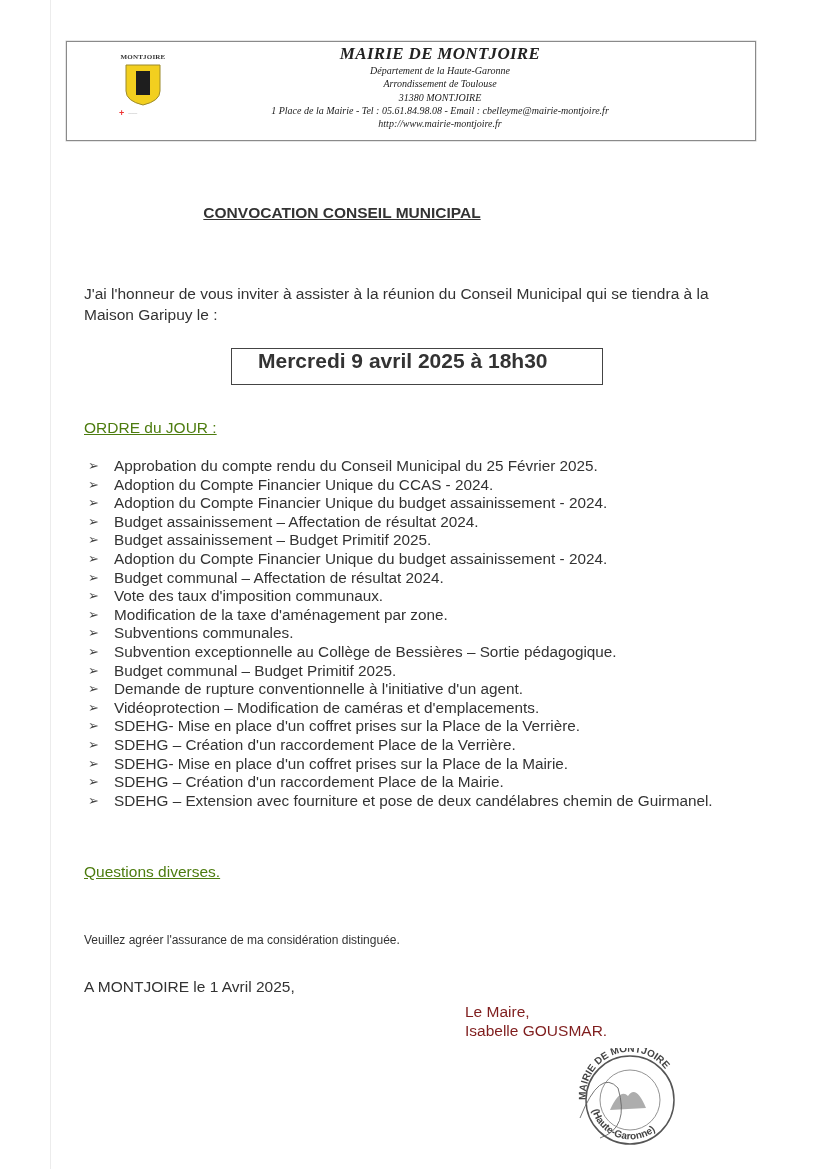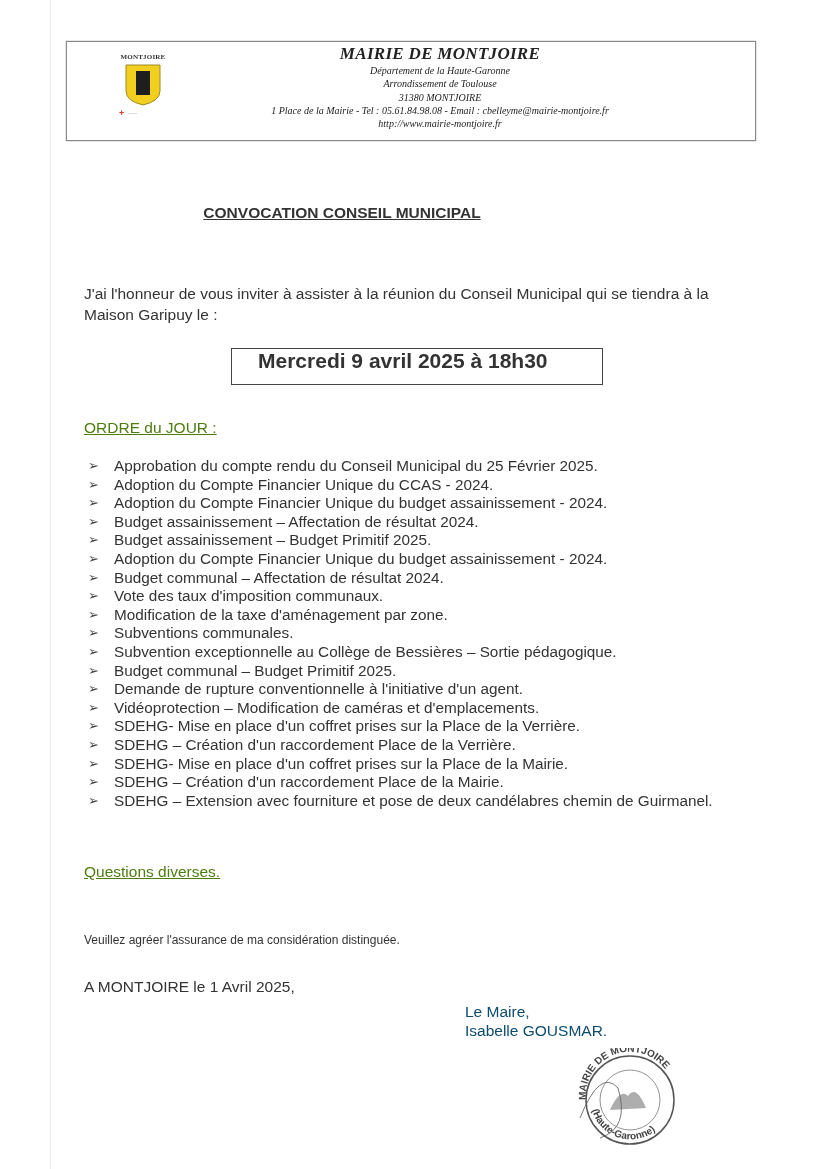--- a/index.html
+++ b/index.html
@@ -19,21 +19,21 @@
   .intro { position:absolute; left:84px; top:283px; width:670px; font-size:15.5px; line-height:21px; color:#333; }
   .date-box { position:absolute; left:231px; top:348px; width:372px; height:37px; border:1.5px solid #444; display:flex; align-items:flex-start; padding-left:26px; box-sizing:border-box; }
   .date-text { font-size:21px; font-weight:bold; color:#333; }
   .section-h { position:absolute; left:84px; font-weight:normal; font-size:15.5px; text-decoration:underline; color:#4d7c0f; }
   .agenda { position:absolute; left:88px; top:457px; width:665px; margin:0; padding:0; list-style:none; }
   .agenda li { display:flex; font-size:15.3px; line-height:18.6px; color:#333; }
   .bullet { width:26px; flex:0 0 26px; font-size:13px; color:#444; }
   .item-text { flex:1; text-align:justify; }
   .closing { position:absolute; left:84px; top:925px; font-size:12px; color:#333;margin-top:8px; }
   .place-date { position:absolute; left:84px; top:978px; font-size:15.5px; color:#333; }
-  .sig { position:absolute; left:465px; top:1002px; font-size:15.5px; line-height:19px; color:#0c4a6e; }
+  .sig { position:absolute; left:465px; top:1002px; font-size:15.5px; line-height:19px; color:#7f1d1d; }
   .stamp { position:absolute; left:570px; top:1048px; }
 </style>
 </head>
 <body>
 
 <div class="fold"></div>
 
 <div class="header-box"></div>
 
 <div class="crest">

